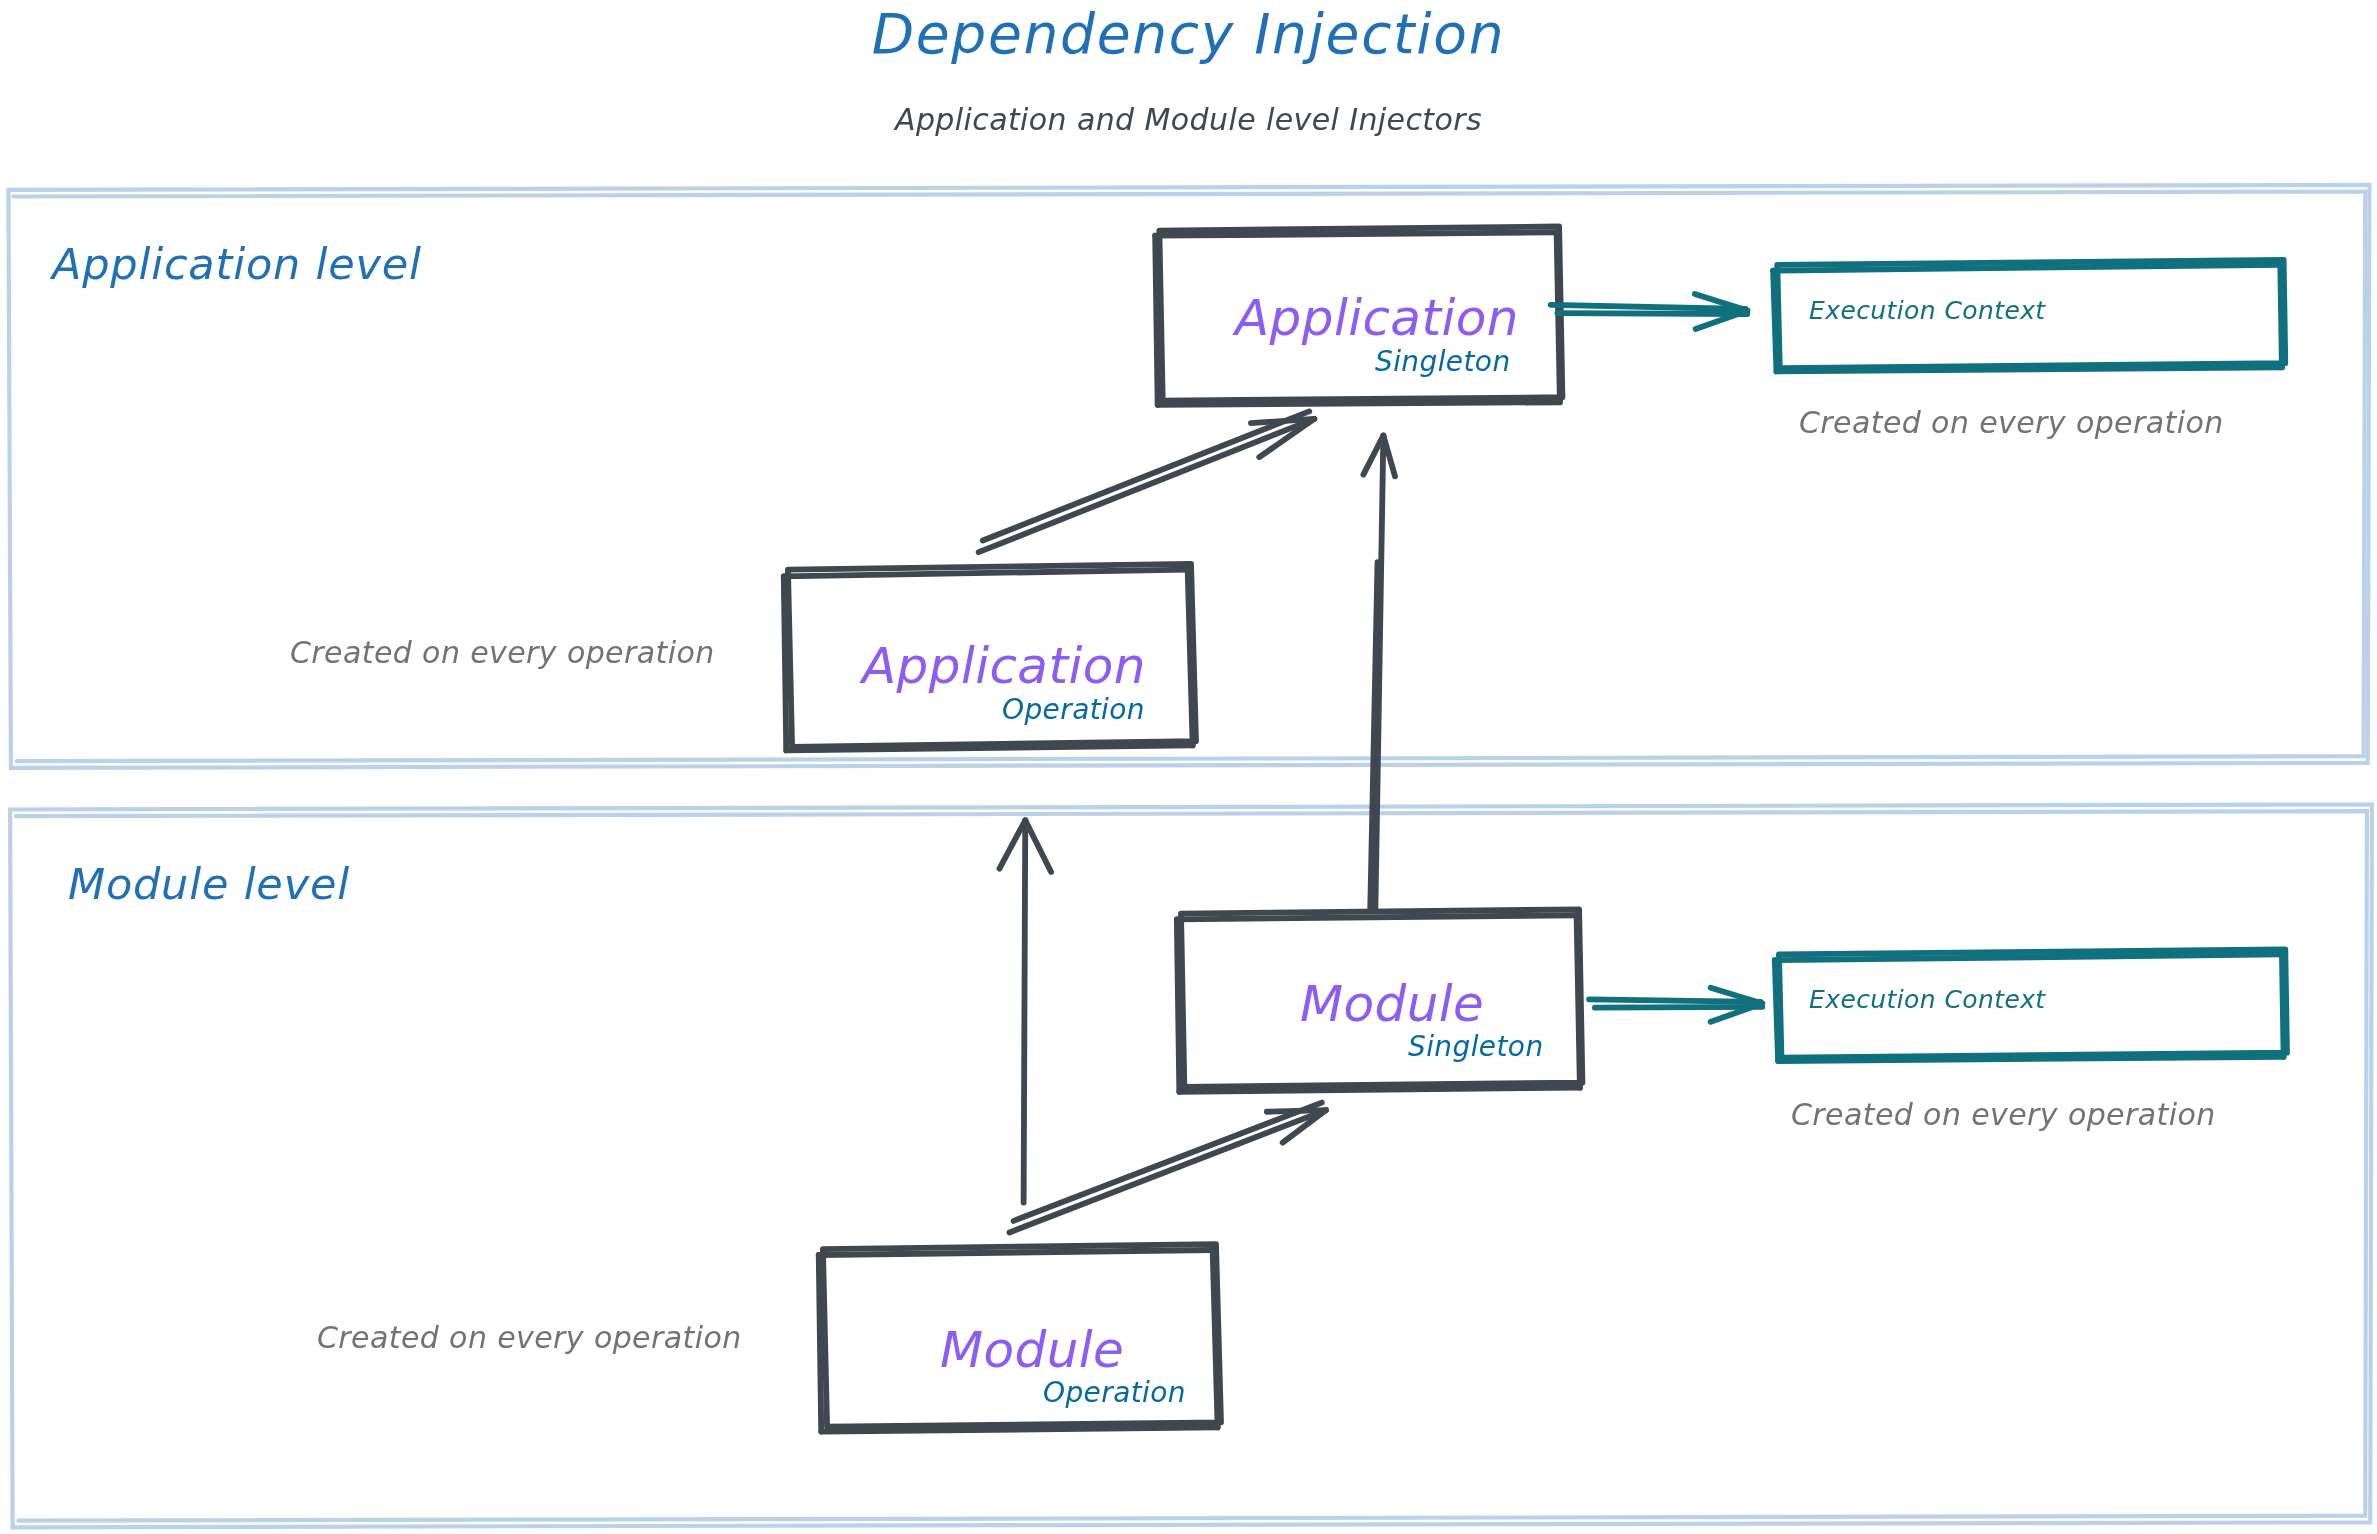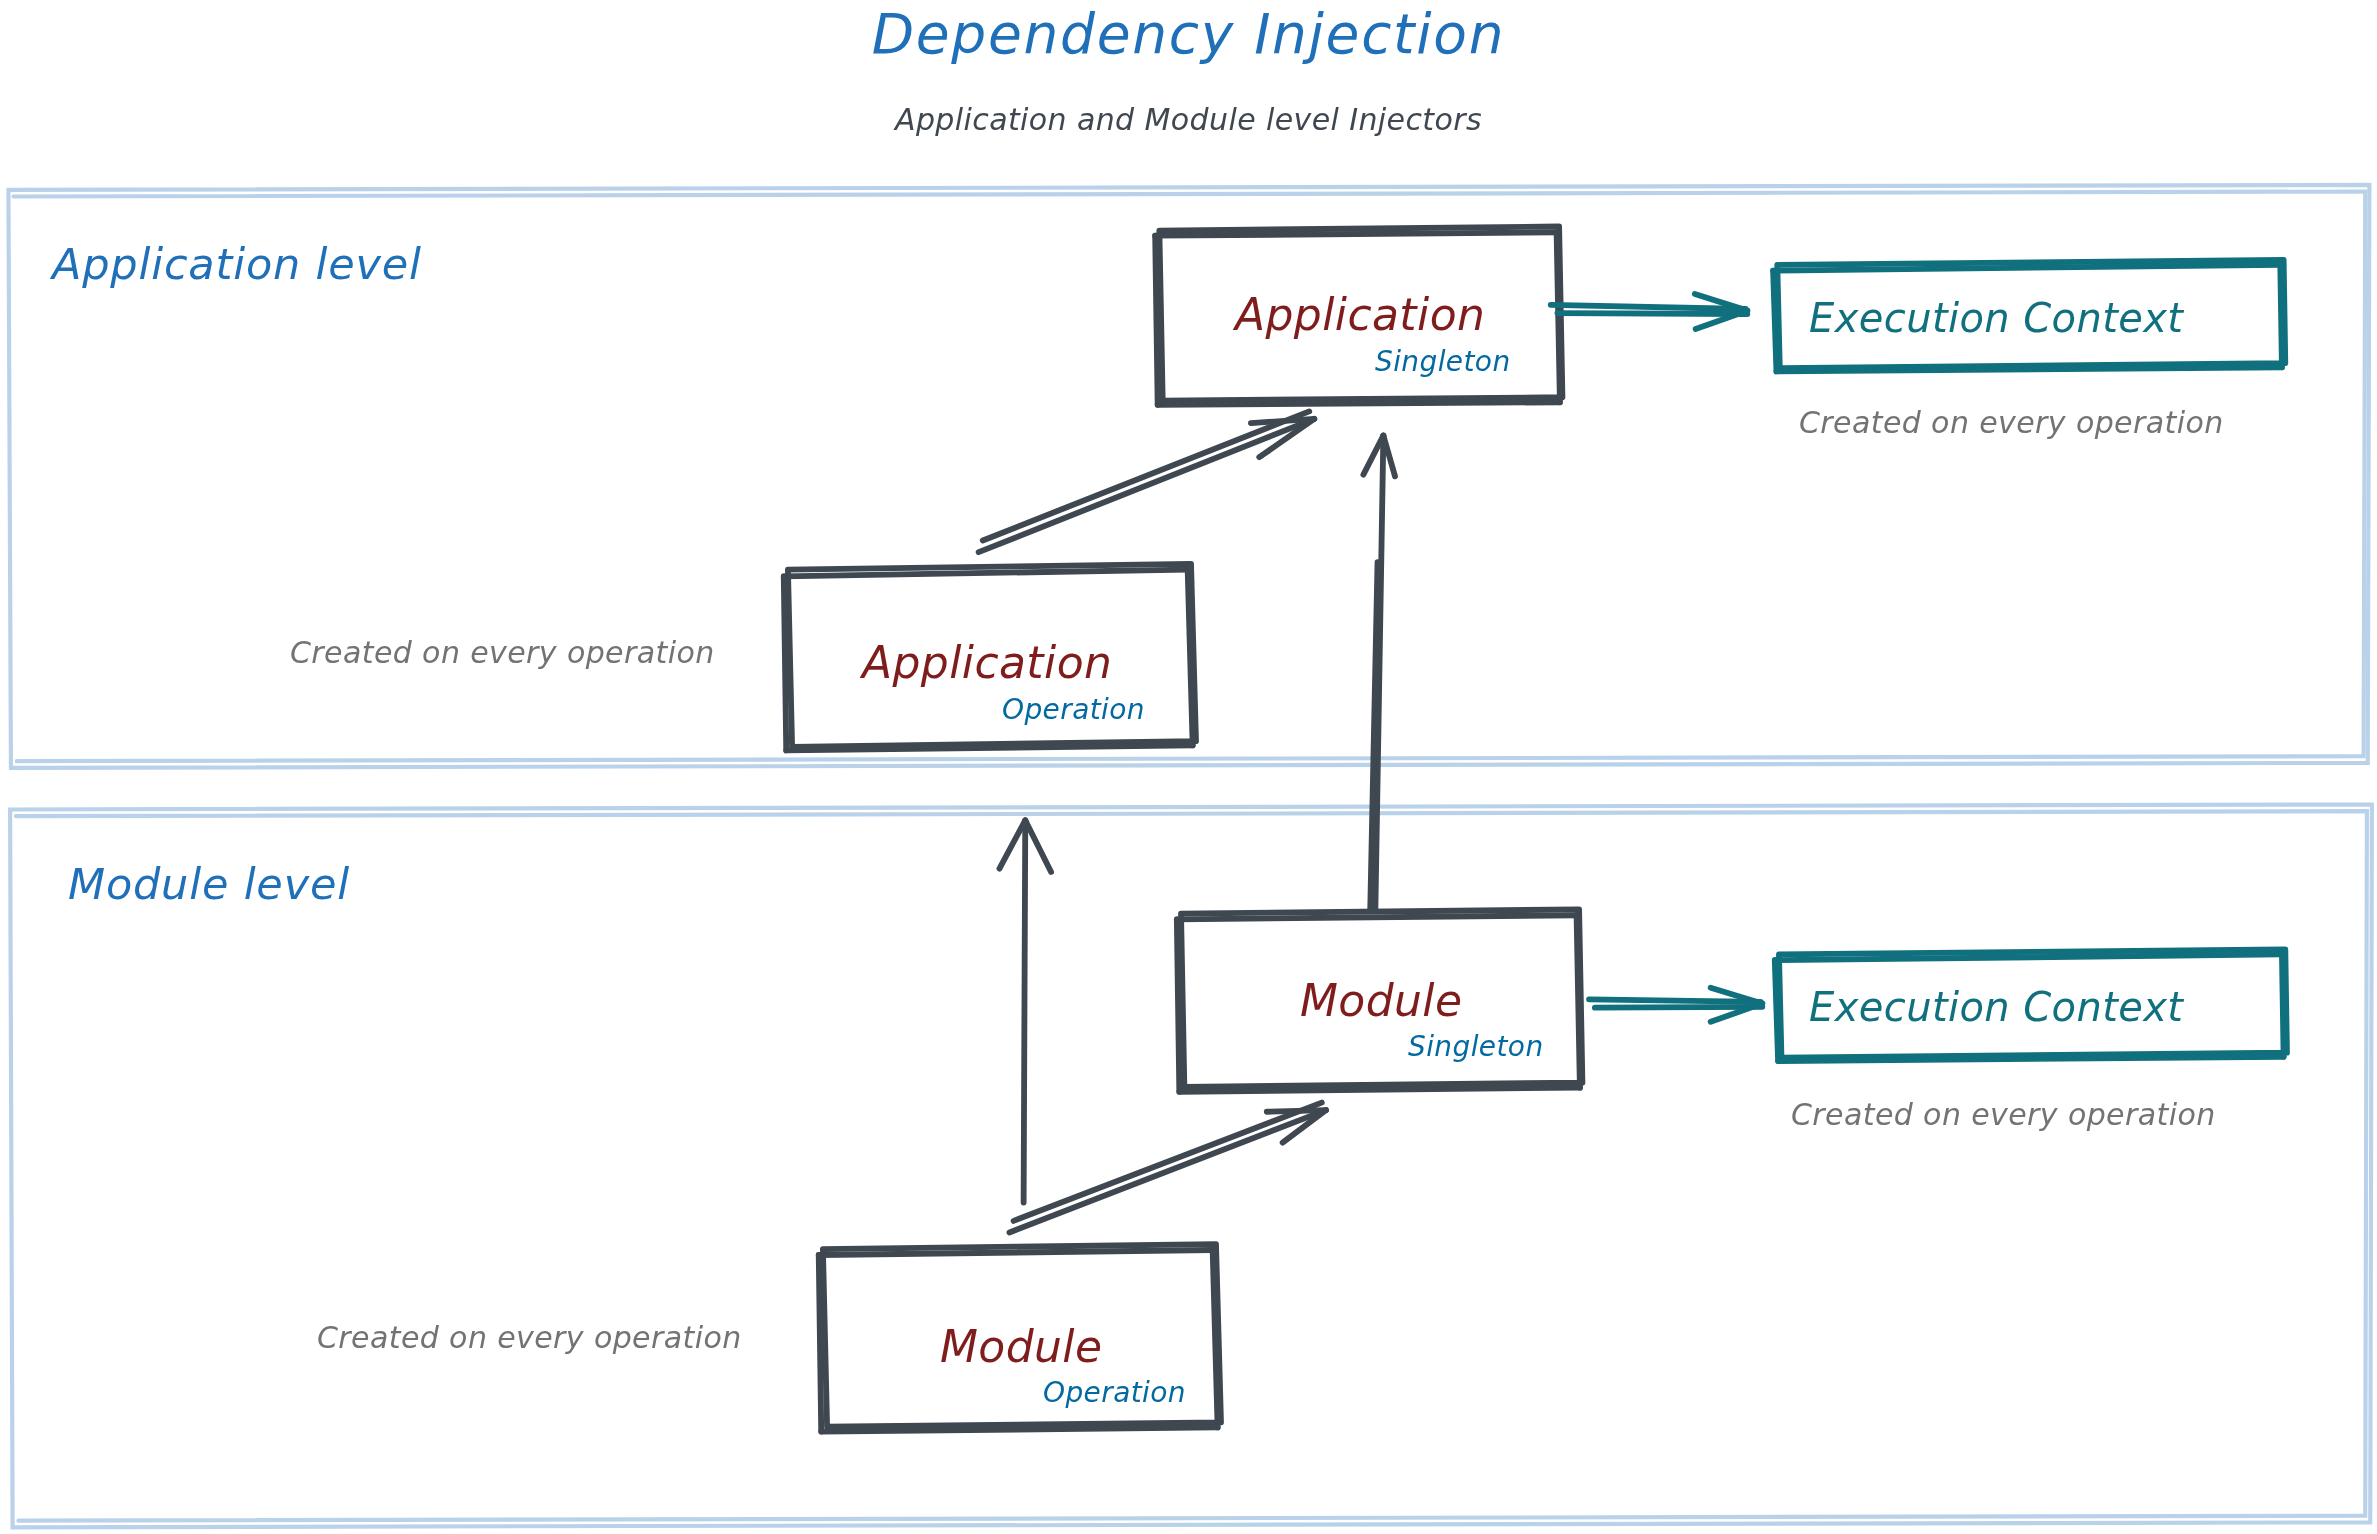--- a/index.html
+++ b/index.html
@@ -66,33 +66,33 @@
   .panel-label {
     font-size: 43px;
     font-style: italic;
     letter-spacing: 0.8px;
     color: #1f70b8;
   }
   #app-level-label { left: 52px; top: 243px; }
   #mod-level-label { left: 68px; top: 863px; }
 
   .node-title {
-    font-size: 44px;
-    font-style: italic;
-    color: #7f1d1d;
+    font-size: 50px;
+    font-style: italic;
+    color: #8b5cf6;
     letter-spacing: 0.4px;
   }
   .node-scope {
     font-size: 28px;
     font-style: italic;
     color: #0369a1;
     letter-spacing: 0.4px;
   }
   .ec-title {
-    font-size: 40px;
+    font-size: 25px;
     font-style: italic;
     color: #10707e;
     letter-spacing: 0.4px;
   }
   .note {
     font-size: 30px;
     font-style: italic;
     color: #737373;
     letter-spacing: 0.4px;
   }

